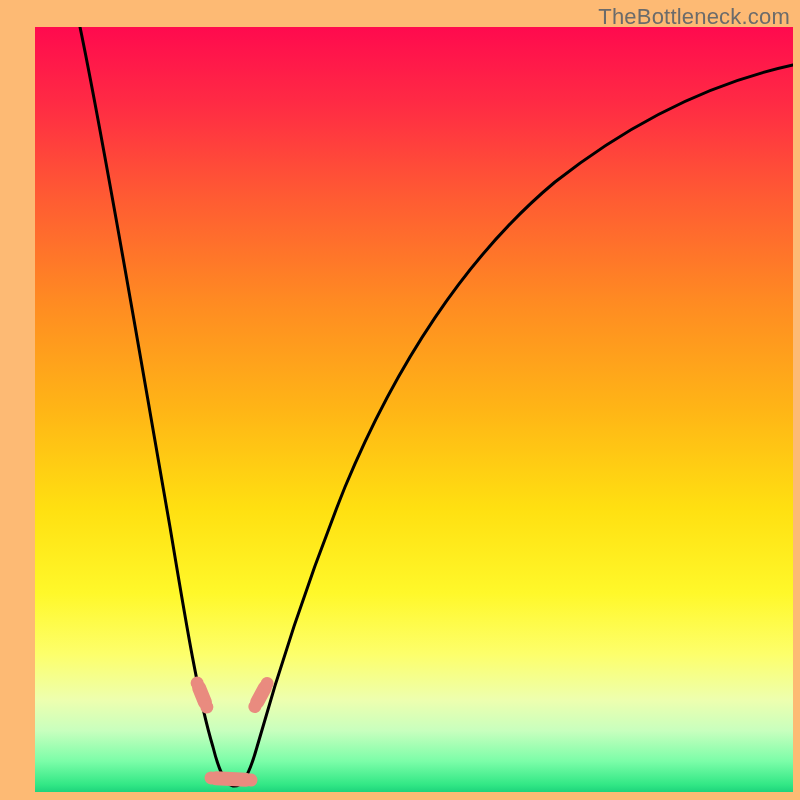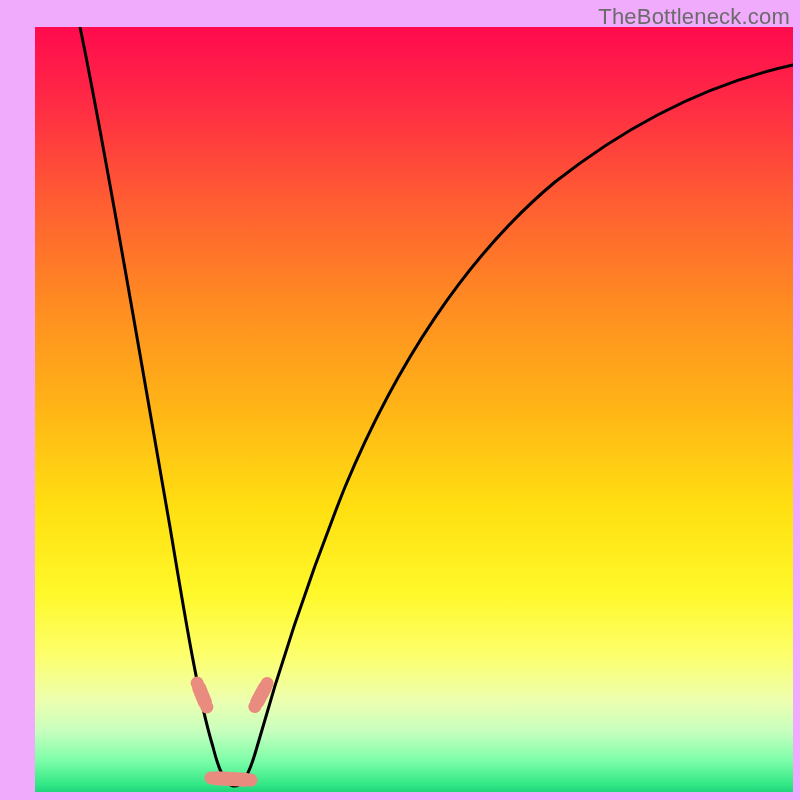--- a/index.html
+++ b/index.html
@@ -10,21 +10,21 @@
     background: #000;
     overflow: hidden;
     font-family: Arial, Helvetica, sans-serif;
   }
   .frame {
     position: absolute;
     left: 0;
     top: 0;
     width: 800px;
     height: 800px;
-    background: #f0abfc;
+    background: #fdba74;
   }
   .plot {
     position: absolute;
     left: 35px;
     top: 27px;
     width: 758px;
     height: 765px;
     background: linear-gradient(to bottom,
       #ff0a4e 0%,
       #ff2b44 10%,

